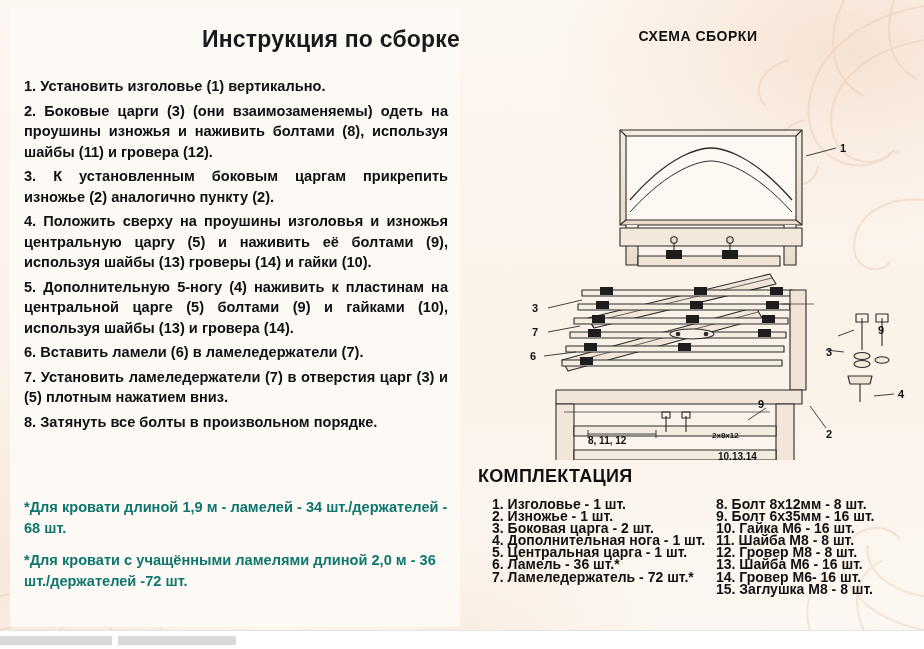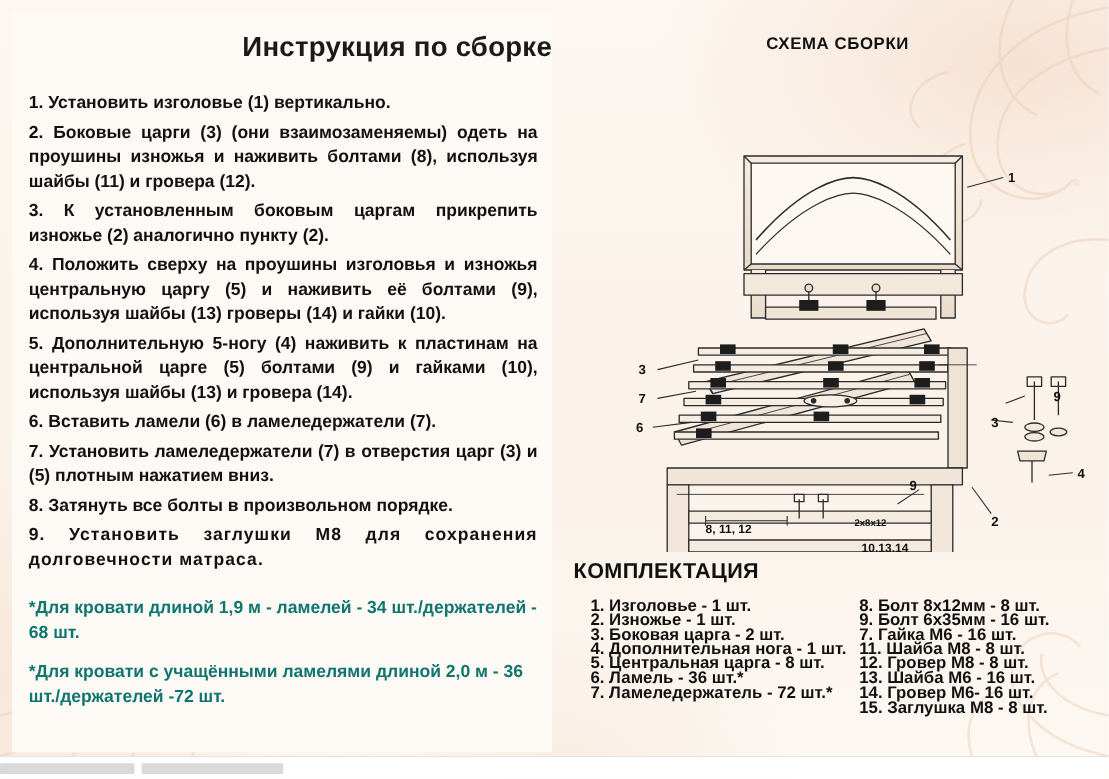--- a/index.html
+++ b/index.html
@@ -116,21 +116,20 @@
 
     <div class="instr">
       <p>1. Установить изголовье (1) вертикально.</p>
       <p>2. Боковые царги (3) (они взаимозаменяемы) одеть на проушины изножья и наживить болтами (8), используя шайбы (11) и гровера (12).</p>
       <p>3. К установленным боковым царгам прикрепить изножье (2) аналогично пункту (2).</p>
       <p>4. Положить сверху на проушины изголовья и изножья центральную царгу (5) и наживить её болтами (9), используя шайбы (13) гроверы (14) и гайки (10).</p>
       <p>5. Дополнительную 5-ногу (4) наживить к пластинам на центральной царге (5) болтами (9) и гайками (10), используя шайбы (13) и гровера (14).</p>
       <p>6. Вставить ламели (6) в ламеледержатели (7).</p>
       <p>7. Установить ламеледержатели (7) в отверстия царг (3) и (5) плотным нажатием вниз.</p>
       <p>8. Затянуть все болты в произвольном порядке.</p>
-      <p style="letter-spacing:.9px;">9. Установить заглушки M8 для сохранения долговечности матраса.</p>
     </div>
 
     <div class="notes">
       <p>*Для кровати длиной 1,9 м - ламелей - 34 шт./держателей - 68 шт.</p>
       <p>*Для кровати с учащёнными ламелями длиной 2,0 м - 36 шт./держателей -72 шт.</p>
     </div>
   </div>
 
   <div class="scheme-title">СХЕМА СБОРКИ</div>
 
@@ -272,28 +271,28 @@
     </svg>
   </div>
 
   <div class="kit-title">КОМПЛЕКТАЦИЯ</div>
   <div class="kit-wrap">
     <div class="kit-col a">
       <div>1. Изголовье - 1 шт.</div>
       <div>2. Изножье - 1 шт.</div>
       <div>3. Боковая царга - 2 шт.</div>
       <div>4. Дополнительная нога - 1 шт.</div>
-      <div>5. Центральная царга - 8 шт.</div>
+      <div>5. Центральная царга - 1 шт.</div>
       <div>6. Ламель - 36 шт.*</div>
       <div>7. Ламеледержатель - 72 шт.*</div>
     </div>
     <div class="kit-col b">
       <div>8. Болт 8х12мм - 8 шт.</div>
       <div>9. Болт 6х35мм - 16 шт.</div>
-      <div>7. Гайка М6 - 16 шт.</div>
+      <div>10. Гайка М6 - 16 шт.</div>
       <div>11. Шайба М8 - 8 шт.</div>
       <div>12. Гровер М8 - 8 шт.</div>
       <div>13. Шайба М6 - 16 шт.</div>
       <div>14. Гровер М6- 16 шт.</div>
       <div>15. Заглушка М8 - 8 шт.</div>
     </div>
   </div>
 
   <div class="bottom-strip">
     <div class="seg" style="left:0;width:112px;"></div>

